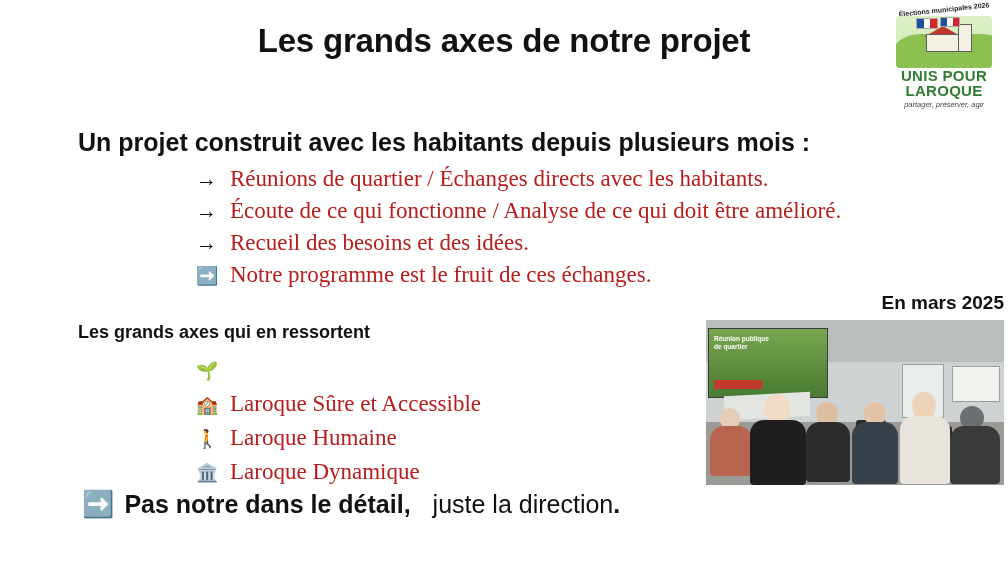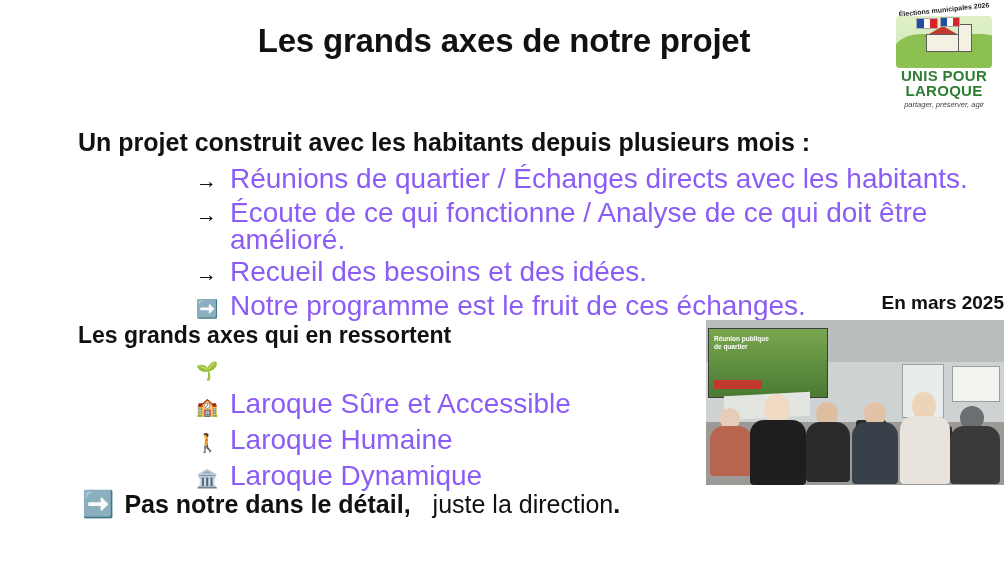--- a/index.html
+++ b/index.html
@@ -147,21 +147,21 @@
     top: 128px;
     left: 78px;
     font-size: 25px;
     font-weight: bold;
     color: #111111;
   }
   .heading-2 {
     position: absolute;
     top: 322px;
     left: 78px;
-    font-size: 23px;
+    font-size: 18px;
     font-weight: bold;
     color: #111111;
   }
 
   
   .list-a {
     position: absolute;
     top: 165px;
     left: 196px;
   }
@@ -179,23 +179,24 @@
     width: 34px;
     flex: 0 0 34px;
     font-size: 21px;
     line-height: 27px;
     color: #111111;
   }
   .bullet-mark.emoji {
     font-size: 18px;
   }
   .bullet-text {
-    font-size: 28px;
+    font-size: 23px;
     line-height: 27px;
-    color: #8b5cf6;
+    color: #b91c1c;
+    font-family: Liberation Serif, serif;
   }
 
   
   .photo-caption {
     position: absolute;
     top: 292px;
     left: 778px;
     width: 226px;
     text-align: right;
     font-size: 19px;

